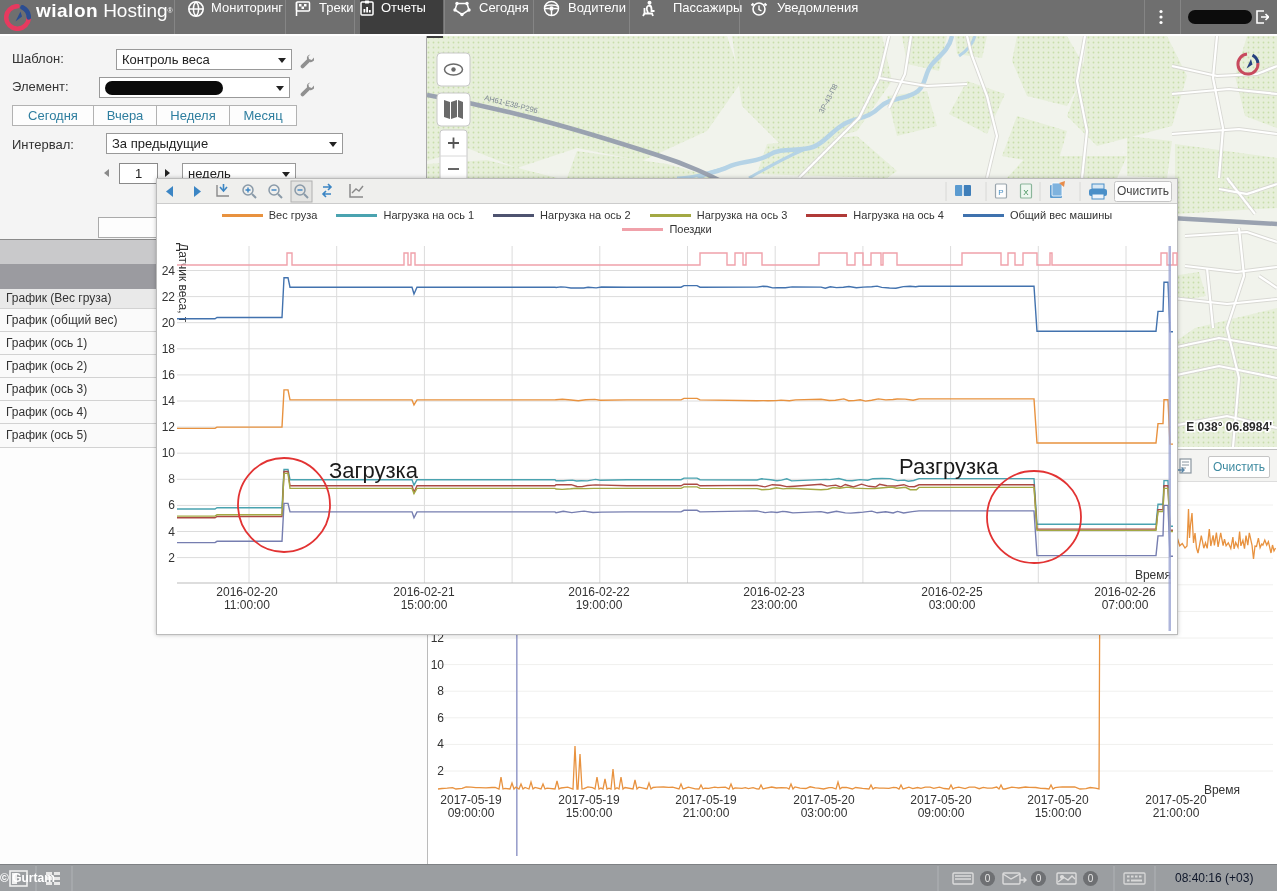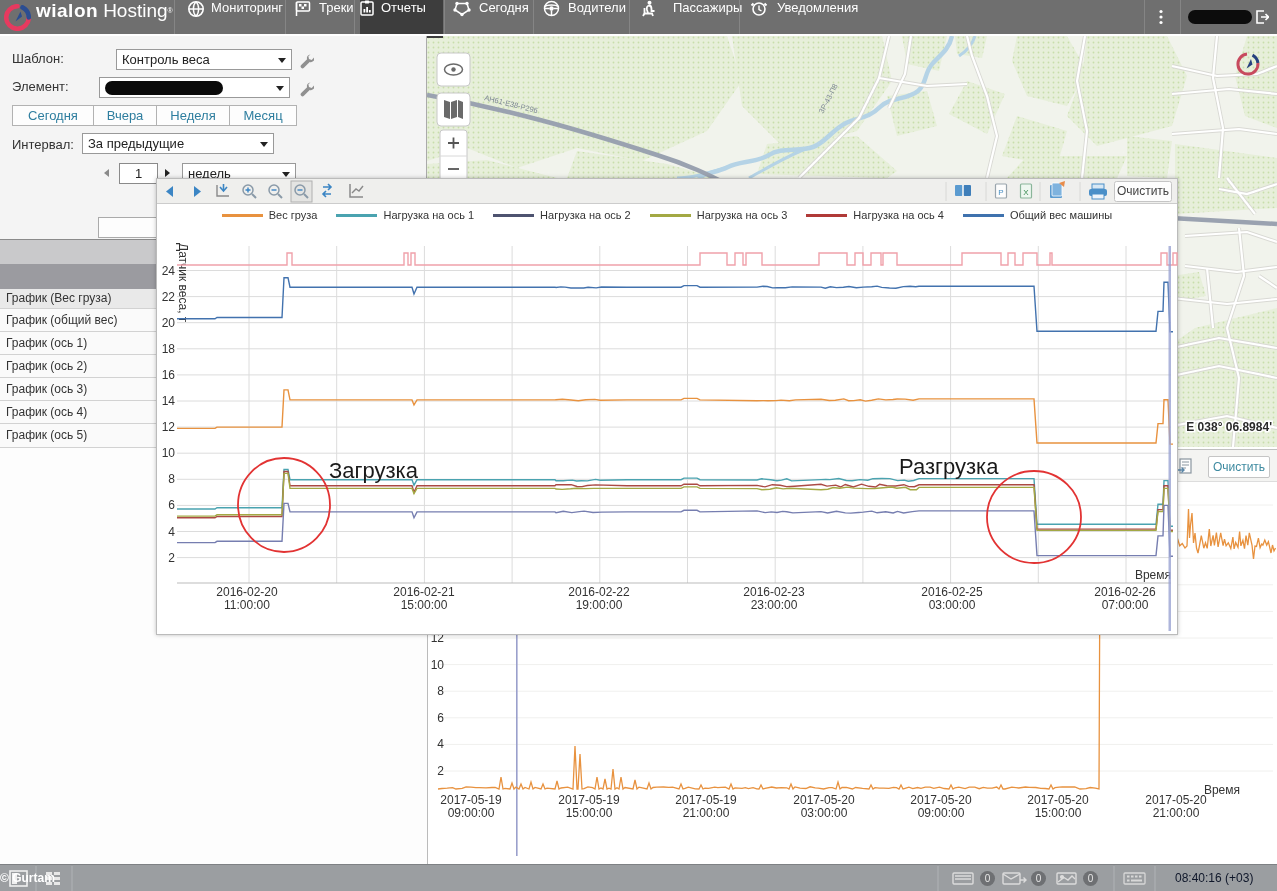--- a/index.html
+++ b/index.html
@@ -252,21 +252,21 @@
       <span class="ar"></span>
     </div>
  <svg style="position:absolute;left:299px;top:45px" width="15" height="16" viewBox="0 0 15 16">
       <path d="M11.5 1.5 a3.6 3.6 0 0 0 -3.4 4.8 L2.2 12 a1.9 1.9 0 0 0 2.7 2.7 L10.7 9 a3.6 3.6 0 0 0 4.5 -4.6 L12.7 6.9 L10 6 L9.4 3.2 Z" fill="#909090"></path>
     </svg>
  <div class="tabbtn" style="left:12px;width:82px">Сегодня</div>
  <div class="tabbtn" style="left:93px;width:64px">Вчера</div>
  <div class="tabbtn" style="left:156px;width:74px">Неделя</div>
  <div class="tabbtn" style="left:229px;width:68px">Месяц</div>
  <div class="lbl" style="left:12px;top:101px">Интервал:</div>
- <div class="sel" style="left:82px;top:97px;width:192px;height:21px">За предыдущие<span class="ar"></span></div>
+ <div class="sel" style="left:106px;top:97px;width:237px;height:21px">За предыдущие<span class="ar"></span></div>
  <div class="abs" style="left:104px;top:133px;width:0;height:0;border-top:4px solid transparent;border-bottom:4px solid transparent;border-right:5px solid #8a8a8a"></div>
  <div class="sel" style="left:119px;top:127px;width:39px;height:21px;justify-content:center;border-color:#8a8a8a">1</div>
  <div class="abs" style="left:165px;top:133px;width:0;height:0;border-top:4px solid transparent;border-bottom:4px solid transparent;border-left:5px solid #222"></div>
  <div class="sel" style="left:182px;top:127px;width:114px;height:21px">недель<span class="ar"></span></div>
  <div class="abs" style="left:98px;top:181px;width:120px;height:21px;background:#fdfdfd;border:1px solid #aaa"></div>
  <div class="abs" style="left:0;top:202.5px;width:427px;height:1px;background:#8a8a8a"></div>
  <div class="abs" style="left:0;top:203.5px;width:427px;height:24px;background:#c9c9cb"></div>
  <div class="abs" style="left:0;top:227.5px;width:427px;height:25px;background:#9b9ba0"></div>
  <div class="row" style="top:253px;height:20px;background:#e9e9e9;line-height:19px">График (Вес груза)</div>
  <div class="row" style="top:273px;height:23px">График (общий вес)</div>
@@ -384,20 +384,23 @@
 <text x="986" y="16" font-size="12" fill="#444" text-anchor="middle" font-family="Liberation Sans,sans-serif">Очистить</text>
 </svg></div>
  <div id="leg">
   <div class="lgr">
    <span class="lgi"><span class="sw" style="background:#e8923f"></span>Вес груза</span>
    <span class="lgi"><span class="sw" style="background:#4aa3b0"></span>Нагрузка на ось 1</span>
    <span class="lgi"><span class="sw" style="background:#4e5370"></span>Нагрузка на ось 2</span>
    <span class="lgi"><span class="sw" style="background:#a3a944"></span>Нагрузка на ось 3</span>
    <span class="lgi"><span class="sw" style="background:#b03a38"></span>Нагрузка на ось 4</span>
    <span class="lgi"><span class="sw" style="background:#3f72ae"></span>Общий вес машины</span>
+  </div>
+  <div class="lgr" style="margin-top:2px">
+   <span class="lgi"><span class="sw" style="background:#f0a1aa"></span>Поездки</span>
   </div>
  </div>
  <svg width="1022" height="395" style="position:absolute;left:0;top:62px">
 <style>.tk{font:12px "Liberation Sans",sans-serif;fill:#333}.gl{stroke:#dcdcdc;stroke-width:1}</style>
 <line class="gl" x1="92.0" y1="5" x2="92.0" y2="342"></line>
       <line class="gl" x1="179.7" y1="5" x2="179.7" y2="342"></line>
       <line class="gl" x1="267.4" y1="5" x2="267.4" y2="342"></line>
       <line class="gl" x1="355.1" y1="5" x2="355.1" y2="342"></line>
       <line class="gl" x1="442.8" y1="5" x2="442.8" y2="342"></line>
       <line class="gl" x1="530.5" y1="5" x2="530.5" y2="342"></line>

